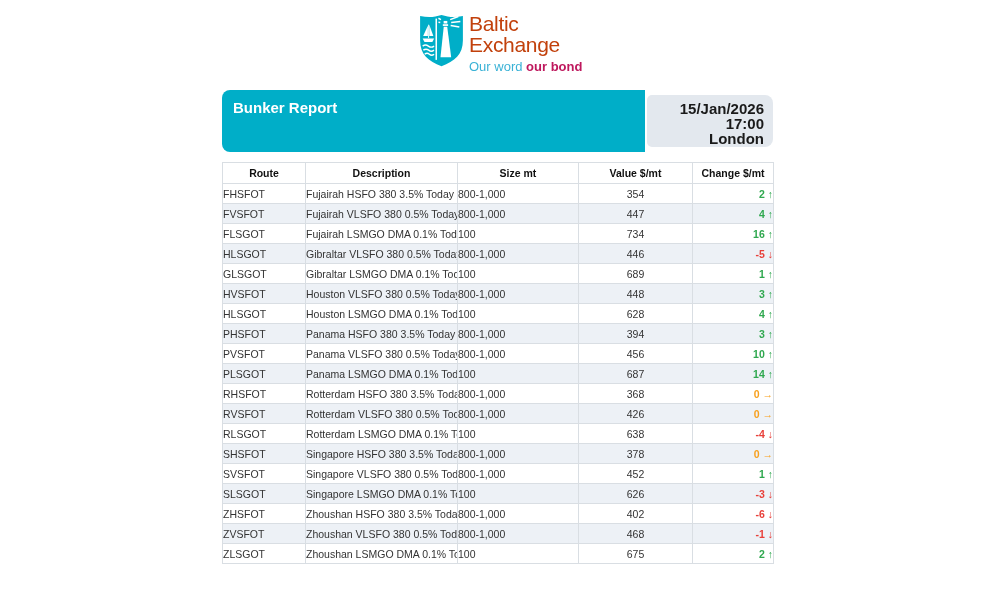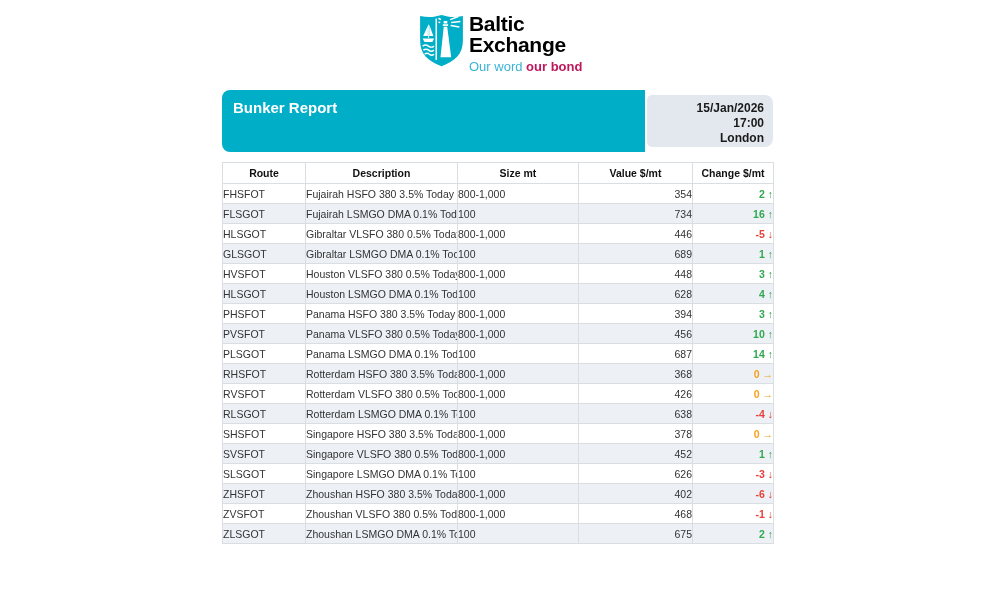--- a/index.html
+++ b/index.html
@@ -5,58 +5,58 @@
   html,body{margin:0;padding:0;}
   body{
     width:1000px;height:600px;position:relative;background:#ffffff;
     font-family:"Liberation Sans",sans-serif;color:#222;overflow:hidden;
   }
 
   
   .logo{position:absolute;top:13px;left:419px;display:flex;align-items:flex-start;}
   .logo-shield{width:45px;height:54px;flex:0 0 auto;}
   .logo-text{margin-left:5px;}
-  .logo-line{font-weight:bold;font-size:21px;line-height:21px;color:#000000;letter-spacing:-0.3px;}
+  .logo-line{font-weight:normal;font-size:21px;line-height:21px;color:#c2410c;letter-spacing:-0.3px;}
   .logo-tagline{margin-top:4px;font-size:13px;color:#3AB2D6;}
   .logo-tagline .tg-bold{font-weight:bold;color:#be185d;}
 
   
   .report-header{position:absolute;left:222px;top:90px;width:551px;height:54px;}
   .report-title-bar{
     position:absolute;left:0;top:0;width:423px;height:62px;
     background:#00AEC8;border-radius:8px 0 0 8px;box-sizing:border-box;
     padding:9px 0 0 11px;
   }
   .report-title{color:#ffffff;font-weight:bold;font-size:15px;}
   .report-meta{
     position:absolute;left:425px;top:5px;width:126px;height:52px;
     background:#E3E8EE;border-radius:5px 8px 8px 5px;box-sizing:border-box;
     padding:6px 9px 0 0;text-align:right;
-    font-weight:bold;font-size:12px;line-height:15px;color:#1a1a1a;
+    font-weight:bold;font-size:15px;line-height:15px;color:#1a1a1a;
   }
 
   
   table.bunker{
     position:absolute;left:222px;top:162px;width:551px;
     border-collapse:collapse;table-layout:fixed;
     font-size:10.5px;color:#333;
   }
   table.bunker th, table.bunker td{
     border:1px solid #D9DEE3;box-sizing:border-box;
     padding:0;white-space:nowrap;overflow:hidden;
   }
   table.bunker th{
     height:21px;font-weight:bold;text-align:center;background:#ffffff;color:#111;
   }
   table.bunker td{height:20px;background:#ffffff;}
   table.bunker tbody tr:nth-child(even) td{background:#EDF1F6;}
   td.c-route{padding-left:8px;text-align:left;}
   td.c-desc{padding-left:7px;text-align:left;}
   td.c-size{padding-left:8px;text-align:left;}
-  td.c-value{padding-right:6px;text-align:right;}
+  td.c-value{padding-right:6px;text-align:center;}
   td.c-change{padding-right:8px;text-align:right;font-weight:bold;}
   td.c-change .arrow{margin-left:3px;}
   td.c-change.up{color:#2FA84F;}
   td.c-change.down{color:#E8403A;}
   td.c-change.flat{color:#F7A01D;}
 </style>
 </head>
 <body>
 
 <div class="logo">
@@ -123,20 +123,27 @@
   </thead>
   <tbody>
       <tr>
     <td class="c-route">FHSFOT</td>
     <td class="c-desc">Fujairah HSFO 380 3.5% Today</td>
     <td class="c-size">800-1,000</td>
     <td class="c-value">354</td>
     <td class="c-change up"><span>2</span><span class="arrow">↑</span></td>
   </tr>
       <tr>
+    <td class="c-route">FVSFOT</td>
+    <td class="c-desc">Fujairah VLSFO 380 0.5% Today</td>
+    <td class="c-size">800-1,000</td>
+    <td class="c-value">447</td>
+    <td class="c-change up"><span>4</span><span class="arrow">↑</span></td>
+  </tr>
+      <tr>
     <td class="c-route">FLSGOT</td>
     <td class="c-desc">Fujairah LSMGO DMA 0.1% Today</td>
     <td class="c-size">100</td>
     <td class="c-value">734</td>
     <td class="c-change up"><span>16</span><span class="arrow">↑</span></td>
   </tr>
       <tr>
     <td class="c-route">HLSGOT</td>
     <td class="c-desc">Gibraltar VLSFO 380 0.5% Today</td>
     <td class="c-size">800-1,000</td>

